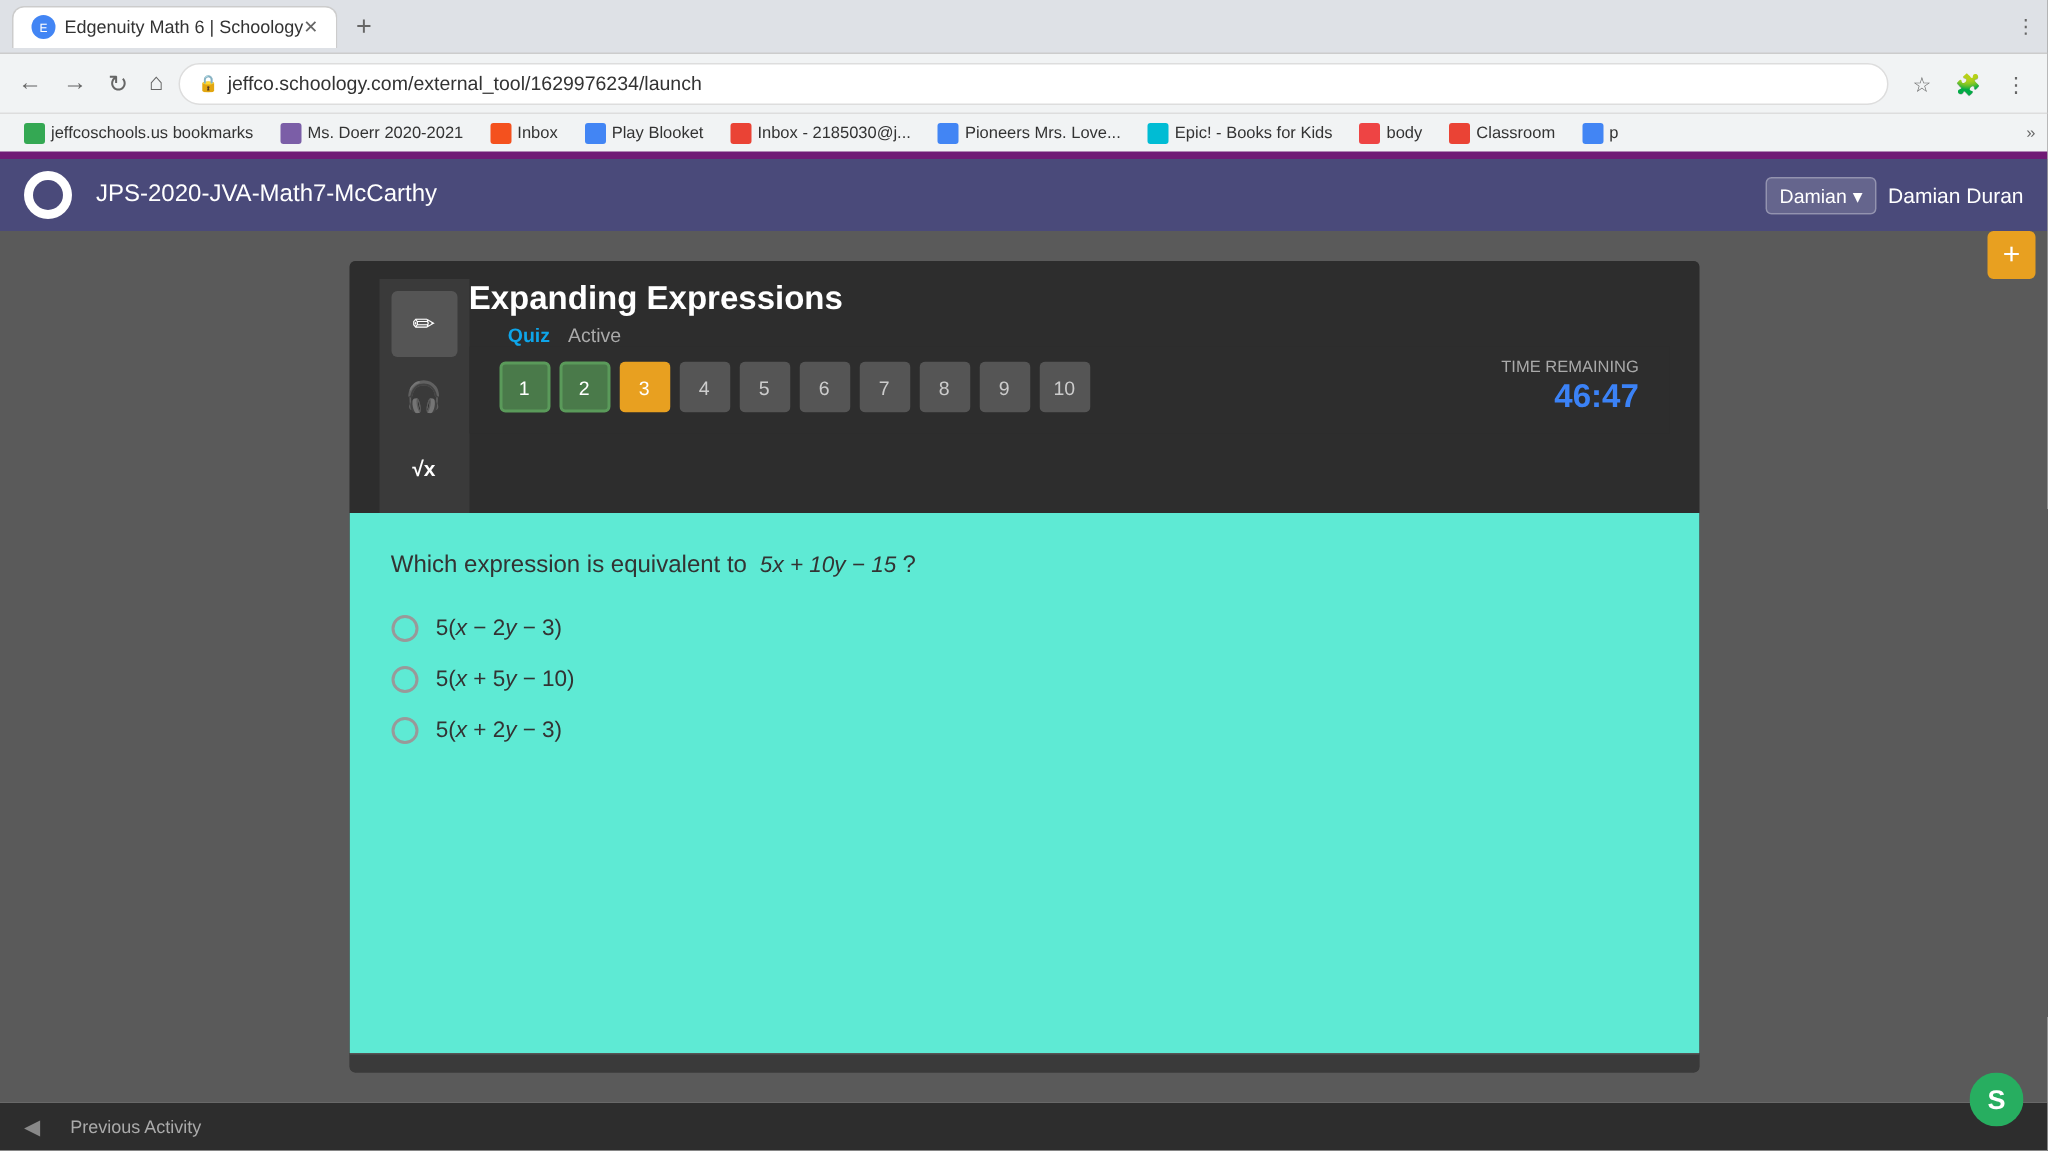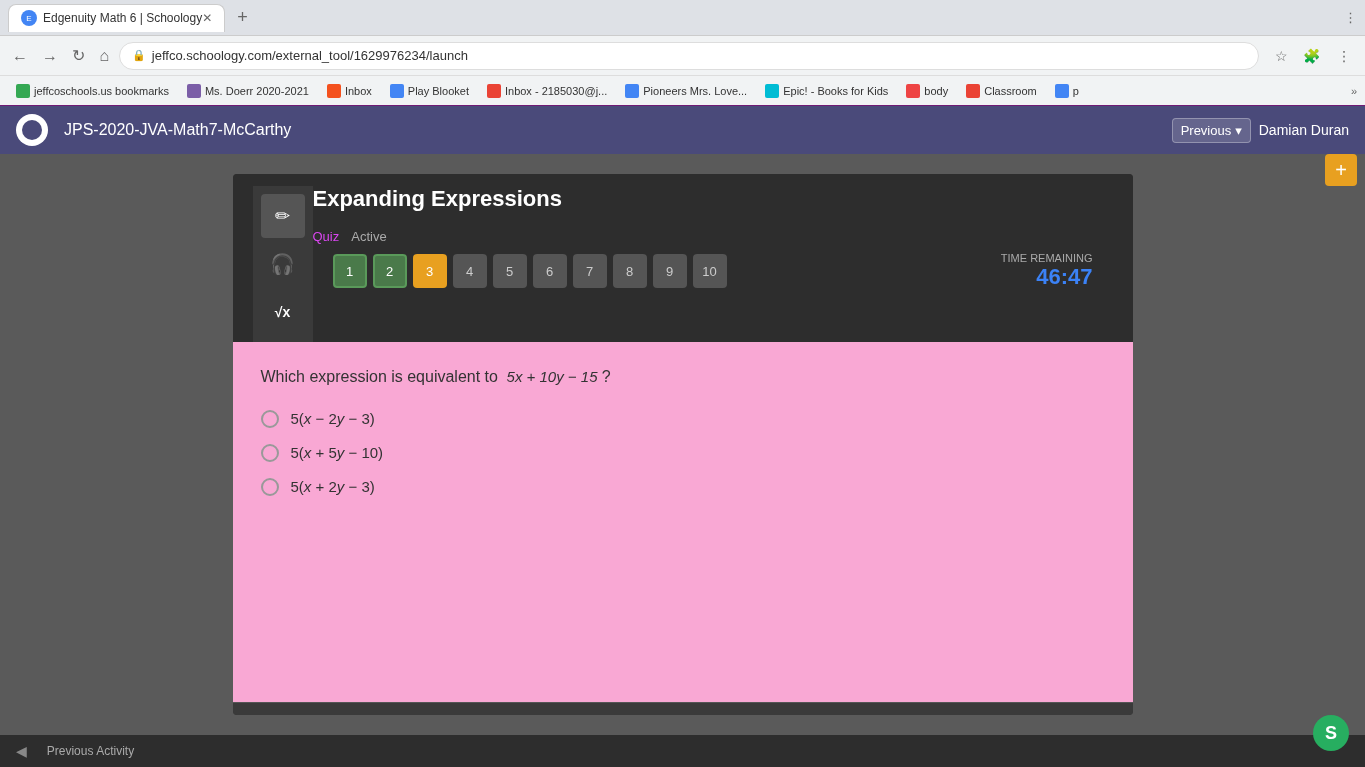--- a/index.html
+++ b/index.html
@@ -16,21 +16,21 @@
     
     .browser-nav { background: #f1f3f4; height: 40px; display: flex; align-items: center; padding: 0 8px; gap: 6px; border-bottom: 1px solid #ddd; }
     .nav-btn { background: none; border: none; cursor: pointer; color: #666; font-size: 16px; padding: 4px; border-radius: 50%; }
     .address-bar { flex: 1; height: 28px; background: white; border: 1px solid #ddd; border-radius: 14px; display: flex; align-items: center; padding: 0 12px; font-size: 13px; color: #333; }
     .address-lock { color: #666; margin-right: 6px; font-size: 11px; }
     .address-text { color: #333; font-size: 13px; }
     .nav-icons { display: flex; gap: 4px; margin-left: 4px; }
     .nav-icon-btn { background: none; border: none; cursor: pointer; color: #666; font-size: 14px; padding: 4px 6px; border-radius: 4px; }
 
     
-    .bookmarks-bar { background: #f1f3f4; height: 30px; display: flex; align-items: center; padding: 0 8px; gap: 2px; border-bottom: 1px solid #701a75; overflow: hidden; }
+    .bookmarks-bar { background: #f1f3f4; height: 30px; display: flex; align-items: center; padding: 0 8px; gap: 2px; border-bottom: 5px solid #701a75; overflow: hidden; }
     .bookmark-item { display: flex; align-items: center; padding: 2px 8px; border-radius: 4px; font-size: 11px; color: #333; cursor: pointer; white-space: nowrap; gap: 4px; }
     .bookmark-icon { width: 14px; height: 14px; border-radius: 2px; display: inline-block; }
     .bk-green { background: #34a853; }
     .bk-purple { background: #7b5ea7; }
     .bk-blue { background: #4285f4; }
     .bk-red { background: #ea4335; }
     .bk-orange { background: #f4511e; }
     .bk-teal { background: #00bcd4; }
     .more-bookmarks { margin-left: auto; font-size: 11px; color: #666; cursor: pointer; }
 
@@ -46,38 +46,38 @@
     
     .main-content { background: #5a5a5a; height: calc(767px - 36px - 40px - 30px - 48px - 32px); display: flex; justify-content: center; padding: 20px; }
     
     
     .quiz-container { background: #3a3a3a; width: 900px; max-width: 100%; border-radius: 4px; overflow: hidden; position: relative; }
     
     
     .tools-sidebar { background: #3a3a3a; width: 60px; display: flex; flex-direction: column; align-items: center; padding: 8px 0; gap: 4px; }
     .tool-btn { width: 44px; height: 44px; border-radius: 4px; display: flex; align-items: center; justify-content: center; cursor: pointer; color: white; font-size: 18px; background: none; border: none; }
     .tool-btn.active { background: #555; }
-    .quiz-title { color: white; font-size: 22px; font-weight: bold; margin-bottom: 17px; }
+    .quiz-title { color: white; font-size: 22px; font-weight: bold; margin-bottom: 4px; }
     .quiz-meta { display: flex; align-items: center; gap: 12px; }
-    .quiz-label { color: #d946ef; font-size: 13px; font-weight: 400; }
+    .quiz-label { color: #0ea5e9; font-size: 13px; font-weight: 700; margin-left: 26px; }
     .quiz-status { color: #aaa; font-size: 13px; }
 
     
     .question-nav { background: #2d2d2d; padding: 8px 20px 12px; display: flex; align-items: center; justify-content: space-between; }
     .q-numbers { display: flex; gap: 6px; }
     .q-num { width: 34px; height: 34px; border-radius: 4px; display: flex; align-items: center; justify-content: center; font-size: 13px; font-weight: 500; cursor: pointer; border: 2px solid transparent; }
     .q-num.current { background: #e8a020; color: white; }
     .q-num.visited { background: #4a7a4a; color: white; border: 2px solid #5a9a5a; }
     .q-num.normal { background: #555; color: #ccc; }
     .timer-section { text-align: right; }
     .timer-label { color: #aaa; font-size: 11px; text-transform: uppercase; }
     .timer-value { color: #3b82f6; font-size: 22px; font-weight: bold; }
 
     
-    .question-content { background: #f9a8d4; flex: 1; padding: 24px 28px; min-height: 360px; }
+    .question-content { background: #5eead4; flex: 1; padding: 24px 28px; min-height: 360px; }
     .question-text { font-size: 16px; color: #333; margin-bottom: 24px; }
     sup { font-size: 0.75em; vertical-align: super; }
     .options { display: flex; flex-direction: column; gap: 16px; }
     .option { display: flex; align-items: flex-start; gap: 12px; cursor: pointer; }
     .option-radio { width: 18px; height: 18px; border-radius: 50%; border: 2px solid #999; display: flex; align-items: center; justify-content: center; flex-shrink: 0; }
     .option-text { font-size: 15px; color: #333; }
 
     
     .quiz-footer { background: #3a3a3a; padding: 12px 20px; display: flex; align-items: center; justify-content: space-between; border-top: 1px solid #555; }
 
@@ -160,21 +160,21 @@
   <span class="more-bookmarks">»</span>
 </div>
 
 <div class="app-header">
   <div class="app-logo">
     <div class="app-logo-inner"></div>
   </div>
   <span class="app-title">JPS-2020-JVA-Math7-McCarthy</span>
   <div class="header-right">
     <div class="language-selector">
-      <span>Previous</span>
+      <span>Damian</span>
       <span>▾</span>
     </div>
     <span class="user-name">Damian Duran</span>
   </div>
 </div>
 
 <div class="main-content">
 
   <div style="position:absolute;top:154px;right:8px;width:32px;height:32px;background:#e8a020;border-radius:4px;display:flex;align-items:center;justify-content:center;color:white;font-size:20px;cursor:pointer;z-index:10;">+</div>
 

